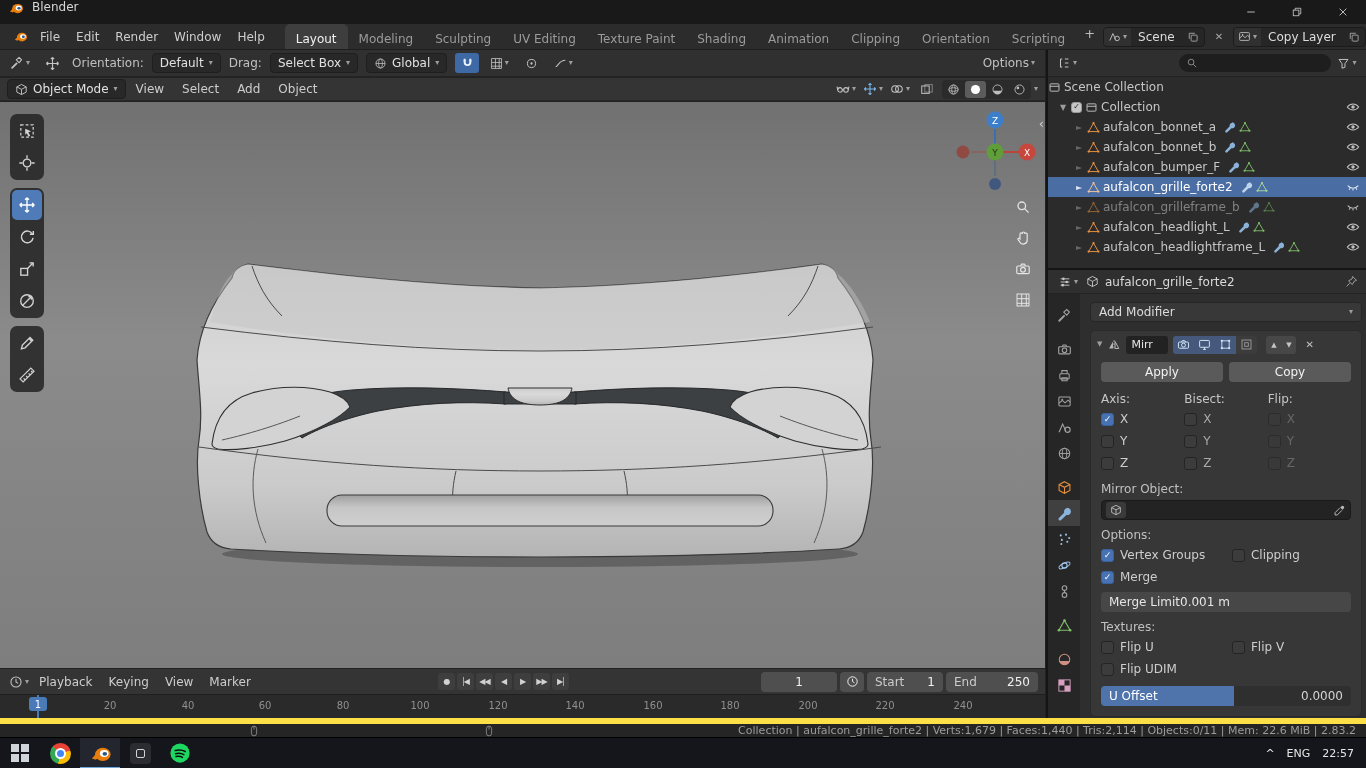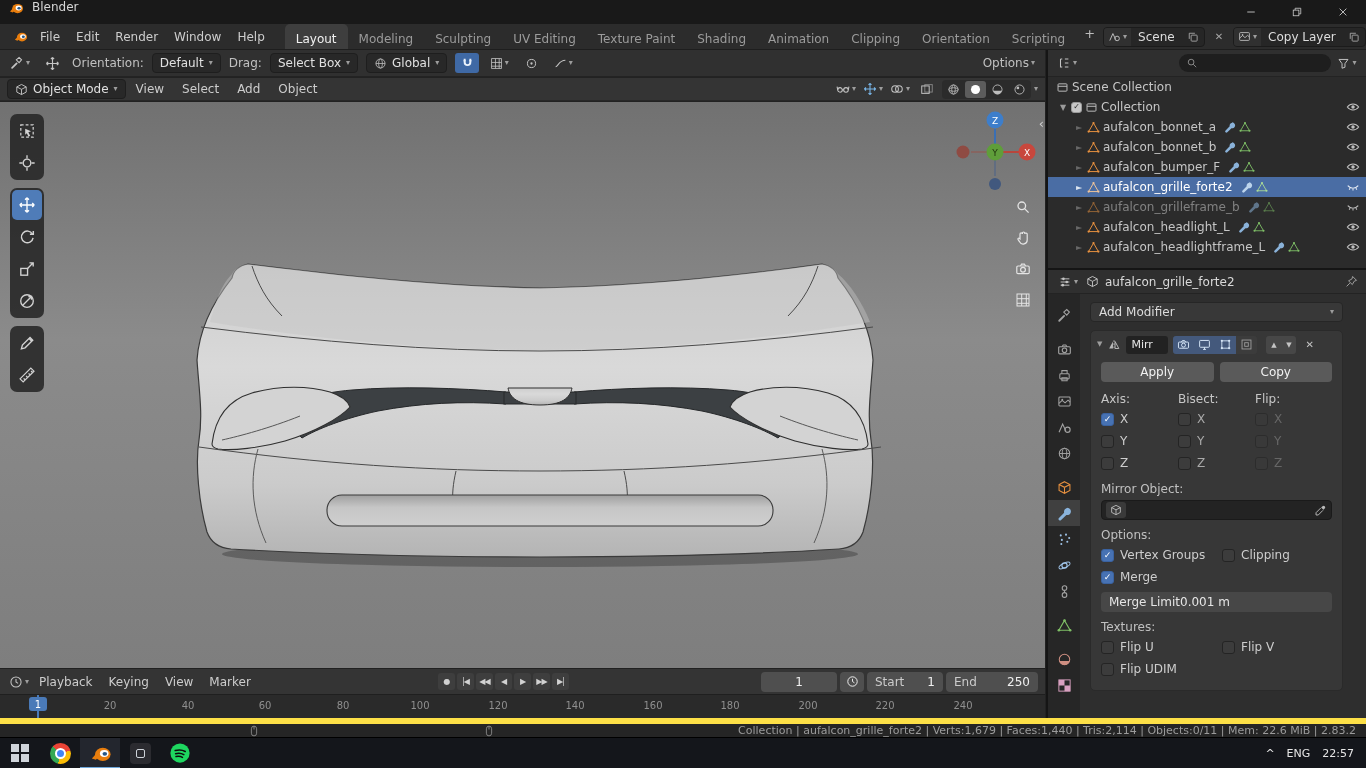--- a/index.html
+++ b/index.html
@@ -82,21 +82,21 @@
 .oeye{margin-left:auto;color:#bfbfbf;display:flex}
 .dim{opacity:.55}
 
 
 .props{position:absolute;left:1046px;top:268px;width:320px;height:450px;background:#2e2e2e;border-left:2px solid #151515;border-top:2px solid #151515;overflow:hidden}
 .phead{height:24px;background:#2f2f2f;border-bottom:1px solid #232323;display:flex;align-items:center;padding:0 8px;gap:6px}
 .ptabs{position:absolute;left:0;top:24px;bottom:0;width:32px;background:#262626;display:flex;flex-direction:column;align-items:center;padding-top:8px}
 .ptab{width:32px;height:26px;display:flex;align-items:center;justify-content:center;color:#a2a2a2;flex:none}
 .ptab.active{background:#404040}
 .gap8{height:8px;flex:none}
-.pcontent{position:absolute;left:32px;top:24px;right:0;bottom:0;padding:8px 23px 0 10px}
+.pcontent{position:absolute;left:32px;top:24px;right:0;bottom:0;padding:8px 4px 0 10px}
 .addmod{height:20px;background:#383838;border:1px solid #262626;border-radius:4px;display:flex;align-items:center;justify-content:space-between;padding:0 8px;color:#dcdcdc}
 .modpanel{margin-top:8px;background:#373737;border:1px solid #2a2a2a;border-radius:5px;padding-bottom:10px}
 .modhead{height:27px;display:flex;align-items:center;gap:5px;padding:0 6px}
 .namefield{width:42px;height:18px;background:#222;border-radius:3px;color:#e6e6e6;display:flex;align-items:center;padding:0 5px;font-size:11px}
 .togglegrp{display:flex;background:#3c3c3c;border-radius:3px;overflow:hidden}
 .tg{width:21px;height:18px;display:flex;align-items:center;justify-content:center;color:#9f9f9f}
 .tg.on{background:#44597c;color:#d4e4f6}
 .updown{display:flex;background:#474747;border-radius:3px;overflow:hidden;margin-left:4px}
 .ud{width:15px;height:18px;display:flex;align-items:center;justify-content:center;color:#c4c4c4;font-size:7px}
 .modx{margin-left:4px;color:#c4c4c4;font-size:10px}
@@ -772,21 +772,21 @@
             <use href="#i-search"></use>
           </svg>
         </div>
       <div class="iconbtn">
           <svg class="ic" width="13" height="13">
             <use href="#i-funnel"></use>
           </svg>
           <span class="chev">▾</span>
         </div>
     </div>
-    <div class="orow" style="padding-left:8px">
+    <div class="orow" style="padding-left:0">
       <svg class="ic" width="13" height="13" style="color:#bdbdbd">
           <use href="#i-box"></use>
         </svg>
       <span class="olabel">Scene Collection</span>
     </div>
     <div class="orow" style="padding-left:10px">
       <span class="otri">▼</span>
       <span class="cb small light">
           <span class="chk">✓</span>
         </span>
@@ -1170,20 +1170,25 @@
               <div class="gcell">
                   <span class="cb"></span>
                   <span>Flip V</span>
                 </div>
             </div>
           </div>
           <div class="gcell">
               <span class="cb"></span>
               <span>Flip UDIM</span>
             </div>
+          <div class="slider">
+            <div class="sfill"></div>
+            <span class="slab">U Offset</span>
+            <span class="sval">0.0000</span>
+          </div>
         </div>
       </div>
     </div>
   </div>
 
   <div class="statusbar">
     <span style="position:absolute;left:248px;color:#8a8a8a">
         <svg class="ic" width="12" height="14">
           <use href="#i-mouse"></use>
         </svg>

